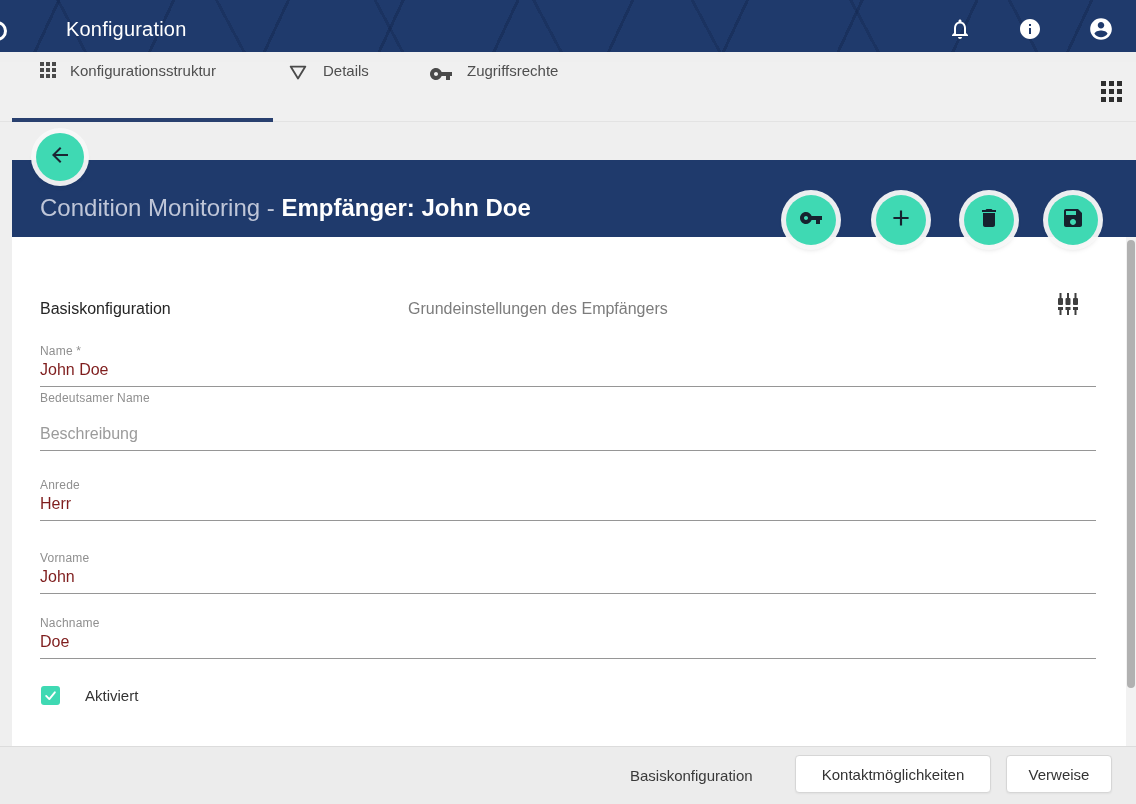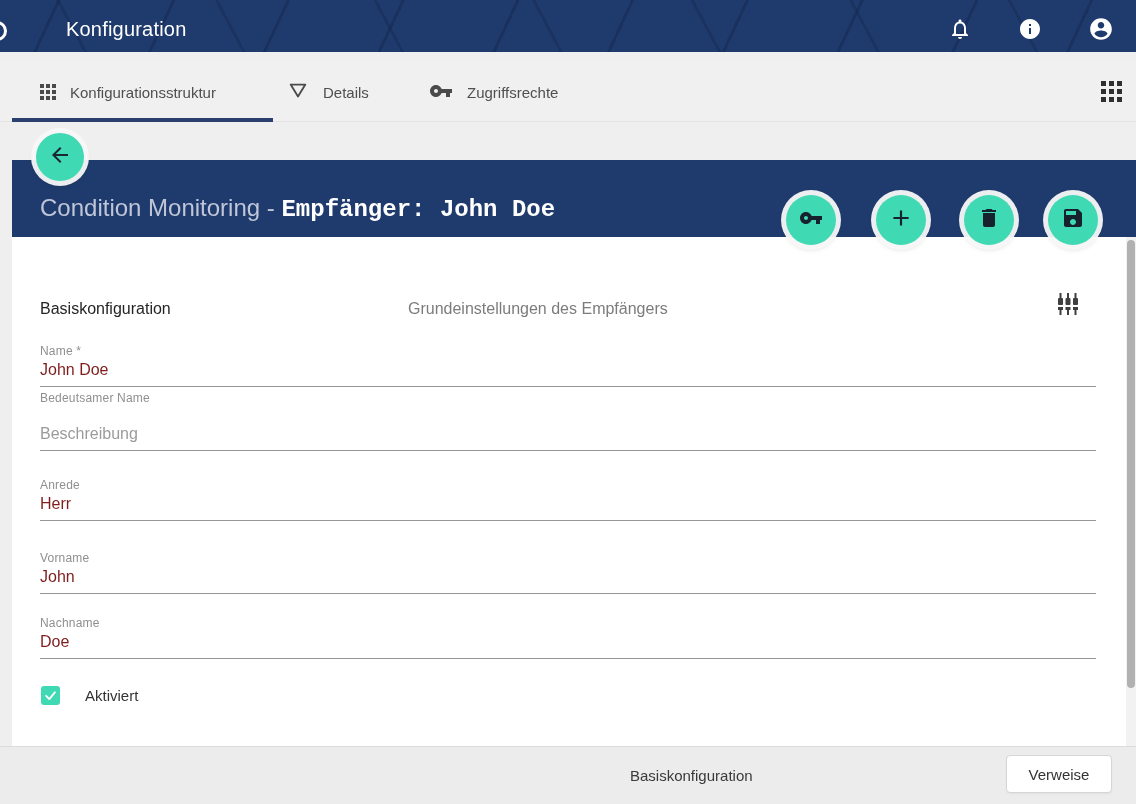--- a/index.html
+++ b/index.html
@@ -14,41 +14,41 @@
       repeating-linear-gradient(115deg, transparent 0 52px, rgba(10,22,52,.45) 52px 55px, transparent 55px 104px),
       repeating-linear-gradient(62deg, transparent 0 74px, rgba(10,22,52,.35) 74px 77px, transparent 77px 140px);
   }
   .logo-fragment { position:absolute; left:-13px; top:21px; width:20px; height:20px; border:3px solid #fff; border-radius:50%; }
   .app-title { position:absolute; left:66px; top:18px; font-size:20px; color:#ffffff; letter-spacing:.2px; }
   .app-bar-icons { position:absolute; right:22px; top:16px; display:flex; gap:46px; align-items:center; }
   .app-bar-icons svg { display:block; }
 
   
   .tab-bar { position:absolute; left:0; top:62px; width:1136px; height:60px; background:#f0f0f0; border-bottom:1px solid #e3e3e3; }
-  .tab { position:absolute; top:0; height:60px; display:flex; align-items:center; gap:14px; color:#4f4f4f; font-size:15px; cursor:pointer; }
+  .tab { position:absolute; top:0; height:60px; display:flex; gap:14px; color:#4f4f4f; font-size:15px; cursor:pointer; }
   .tab-konfig { left:40px; }
   .tab-details { left:287px; }
   .tab-zugriff { left:429px; }
   .tab-underline { position:absolute; left:12px; top:118px; width:261px; height:4px; background:#29406f; }
   .grid-icon { display:grid; grid-template-columns:repeat(3,4px); grid-template-rows:repeat(3,4px); gap:2px; }
   .grid-icon span { background:#4a4a4a; }
   .apps-icon { position:absolute; right:14px; top:19px; display:grid; grid-template-columns:repeat(3,5px); grid-template-rows:repeat(3,5px); gap:3px; cursor:pointer; }
   .apps-icon span { background:#2f2f2f; }
 
   
   .fab { border-radius:50%; background:#3fd9b3; display:flex; align-items:center; justify-content:center;
          box-shadow:0 0 0 5px rgba(248,248,248,.95), 0 3px 6px rgba(0,0,0,.25); cursor:pointer; }
   .back-fab { position:absolute; left:36px; top:133px; width:48px; height:48px; z-index:5; }
 
   
   .card { position:absolute; left:12px; top:160px; width:1124px; height:586px; background:#ffffff; }
   .band { position:absolute; left:0; top:0; width:1124px; height:77px; background:#1f3a6c; }
   .band-title { position:absolute; left:28px; top:34px; font-size:24px; white-space:nowrap; }
   .band-title .prefix { color:#bfc6d8; font-weight:400; }
-  .band-title .highlight { color:#ffffff; font-weight:600;font-family:Liberation Mono, monospace; }
+  .band-title .highlight { color:#ffffff; font-weight:600; }
 
   .action-fabs { position:absolute; left:0; top:0; }
   .action-fab { position:absolute; width:50px; height:50px; }
   .fab-key   { left:786px; top:195px; }
   .fab-plus  { left:876px; top:195px; }
   .fab-trash { left:964px; top:195px; }
   .fab-save  { left:1048px; top:195px; }
 
   
   .section-title   { position:absolute; left:28px;  top:140px; font-size:16px; color:#252525; }
@@ -261,16 +261,17 @@
       </span>
     </div>
   </div>
 
   <div class="scroll-track">
     <div class="scroll-thumb"></div>
   </div>
 
   <footer class="bottom-bar">
     <div class="bottom-active">Basiskonfiguration</div>
+    <button class="bottom-btn btn-kontakt">Kontaktmöglichkeiten</button>
     <button class="bottom-btn btn-verweise">Verweise</button>
   </footer>
 
 </div>
 
 </body></html>

